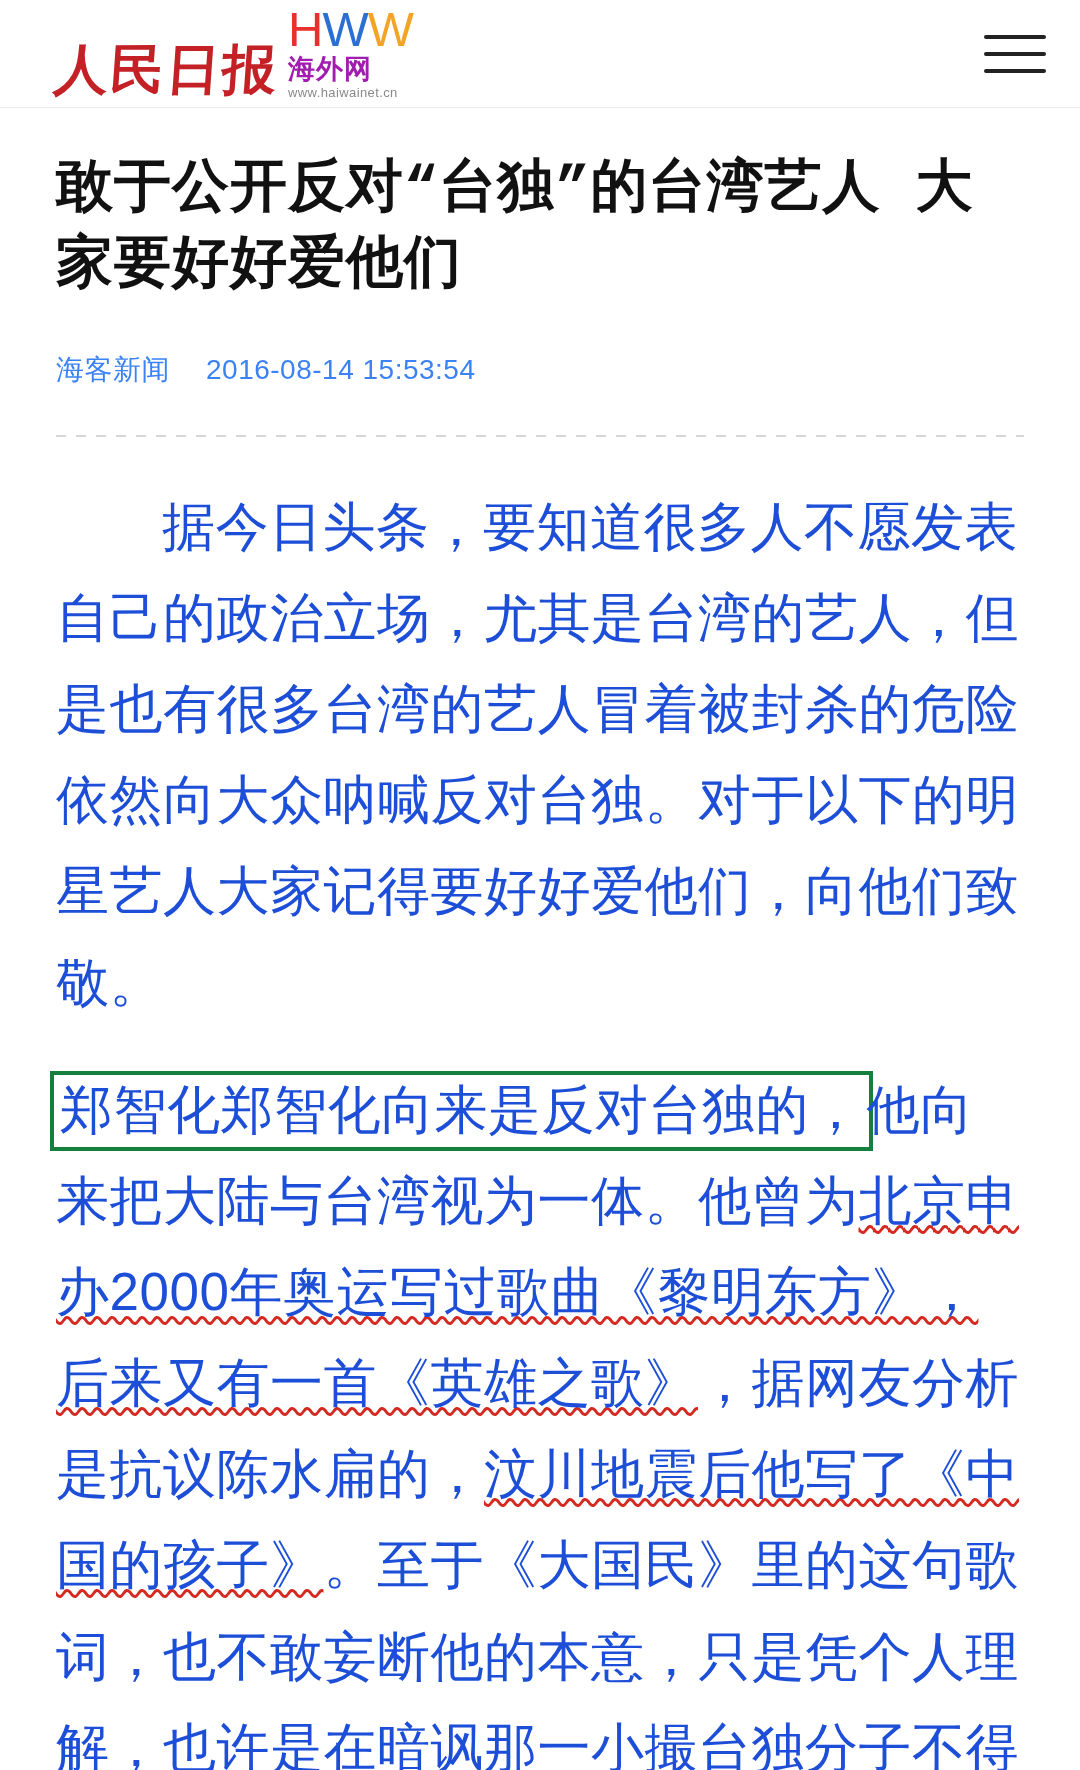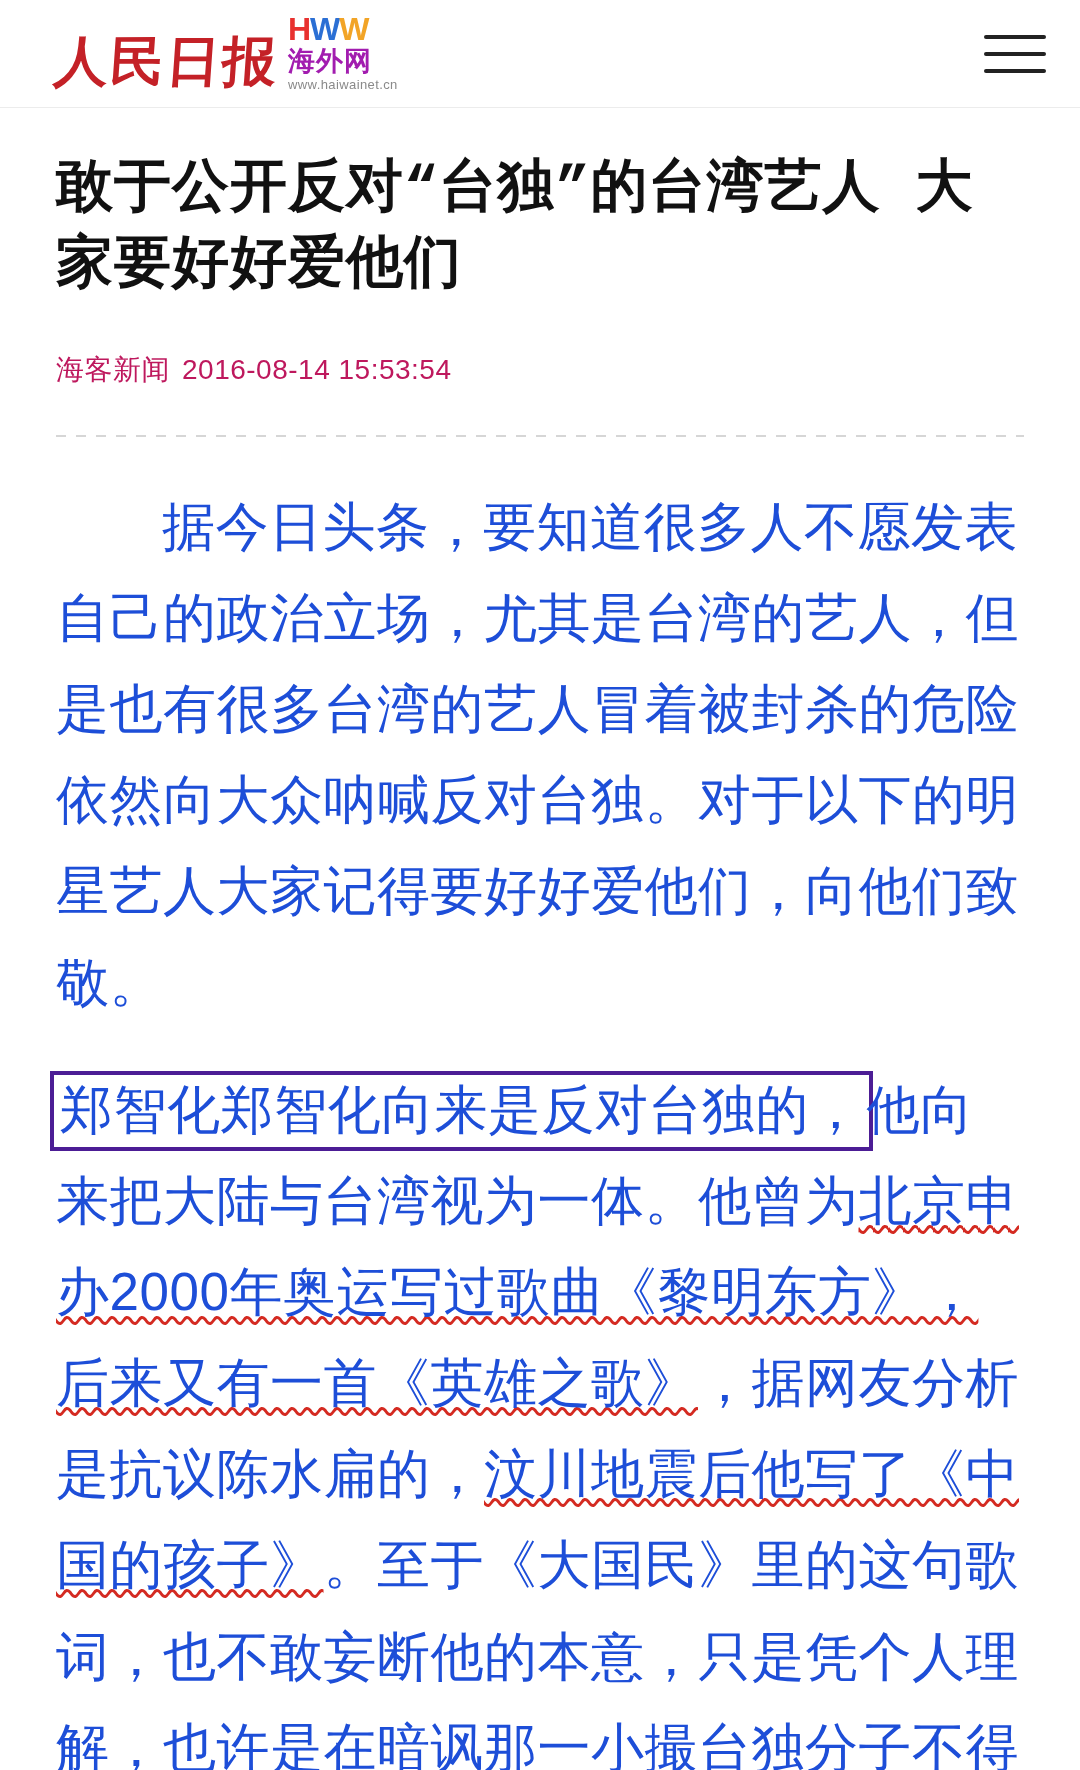--- a/index.html
+++ b/index.html
@@ -43,22 +43,22 @@
   }
   .brand-right {
     display: flex;
     flex-direction: column;
     align-items: flex-start;
     line-height: 1;
     padding-bottom: 2px;
   }
   .hww {
     font-family: "Liberation Sans", sans-serif;
-    font-weight: bold;
-    font-size: 32px;
+    font-weight: normal;
+    font-size: 49px;
     letter-spacing: -1px;
     line-height: 0.95;
   }
   .hww .h1c { color: #e8312f; }
   .hww .h2c { color: #2b6fd4; }
   .hww .h3c { color: #f2a426; }
   .brand-sub {
     font-family: "Liberation Serif", "DejaVu Serif", serif;
     font-weight: bold;
     font-size: 27px;
@@ -97,22 +97,22 @@
     font-size: 57px;
     line-height: 1.34;
     color: #111;
     letter-spacing: 1px;
     margin: 0;
   }
   .meta {
     margin-top: 46px;
     display: flex;
     align-items: center;
-    gap: 12px;
-    color: #be185d;
+    gap: 36px;
+    color: #3b82f6;
     font-size: 28px;
     letter-spacing: 0.5px;
   }
   .divider {
     margin: 46px 0 0 0;
     height: 2px;
     background-image: repeating-linear-gradient(to right, #d6d6d6 0 10px, transparent 10px 20px);
   }
 
   .body-text {
@@ -122,21 +122,21 @@
     line-height: 1.72;
     color: #1d4ed8;
     letter-spacing: 0.5px;
   }
   .para { margin: 0 0 36px 0; text-indent: 2em; }
   .para.no-indent { text-indent: 0; }
 
   
   .box-annot {
     display: inline-block;
-    border: 4px solid #4c1d95;
+    border: 4px solid #15803d;
     padding: 2px 6px 4px 6px;
     margin: 0 -6px;
     line-height: 1.25;
   }
 
   
   .wavy {
     text-decoration: underline;
     text-decoration-color: #d42a21;
     text-decoration-style: wavy;

